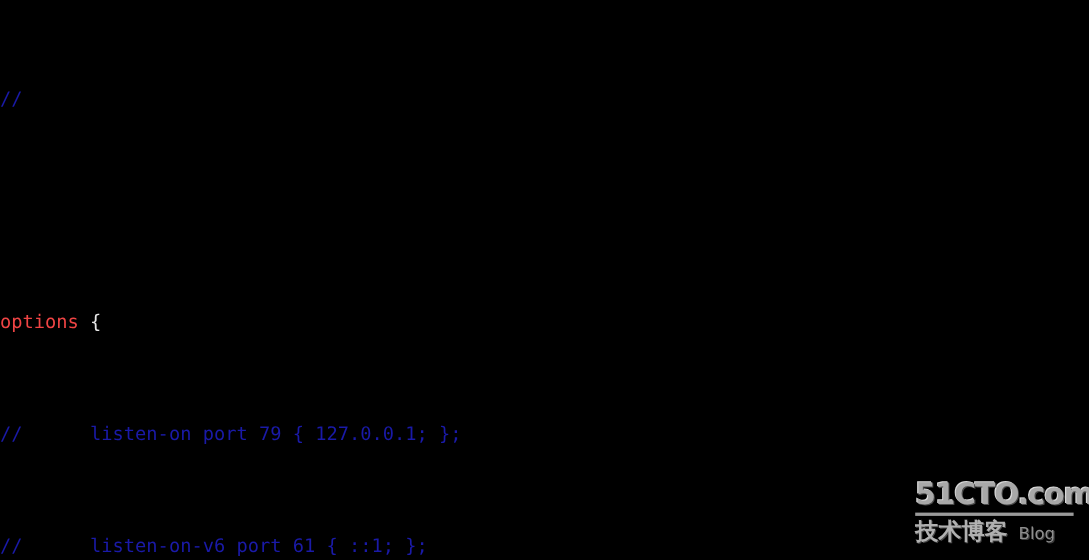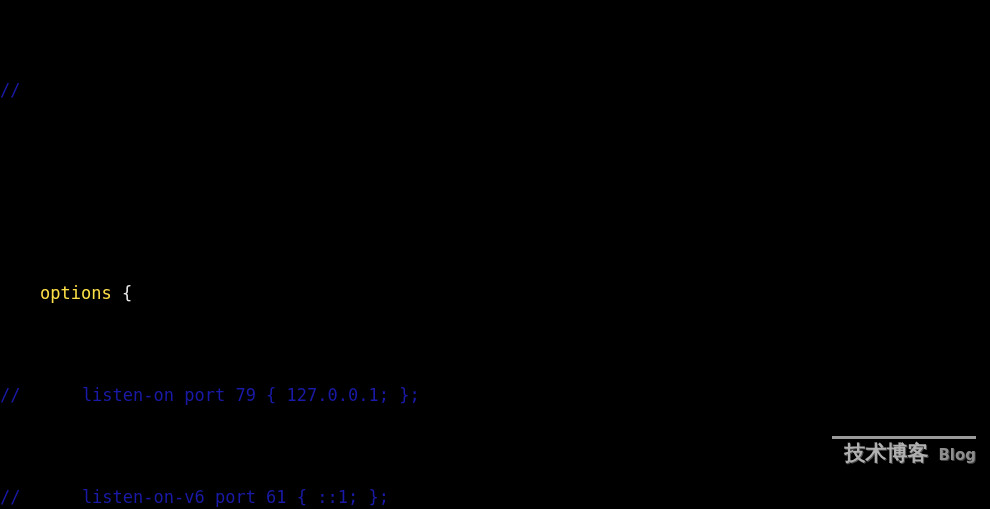--- a/index.html
+++ b/index.html
@@ -30,21 +30,21 @@
   }
   .line {
     display: block;
     height: 25.4px;
     white-space: pre;
   }
   .tok { white-space: pre; }
 
   
   .c-comment  { color: #1a1aa8; }
-  .c-keyword  { color: #fde047; margin-left: 40px; }
+  .c-keyword  { color: #ef4444; }
   .c-punct    { color: #e6e6e6; }
   .c-plain    { color: #d8d8d8; }
 
   
   #watermark {
     position: absolute;
     right: 14px;
     bottom: 12px;
     width: 144px;
     height: 62px;
@@ -63,33 +63,32 @@
   #wm-rule {
     height: 3px;
     background: #9a9a9a;
     margin: 1px 0 2px 0;
     width: 144px;
   }
   #wm-bottom {
     display: flex;
     align-items: flex-end;
     gap: 10px;
-    justify-content: flex-end;
   }
   #wm-cn {
     font-family: "DejaVu Sans", "Liberation Sans", sans-serif;
     font-weight: bold;
     font-size: 21px;
     line-height: 24px;
     color: #b0b0b0;
     text-shadow: 1px 1px 0 #4a4a4a;
   }
   #wm-blog {
     font-family: "DejaVu Sans", "Liberation Sans", sans-serif;
-    font-weight: bold;
+    font-weight: normal;
     font-size: 15px;
     line-height: 20px;
     color: #8e8e8e;
     text-shadow: 1px 1px 0 #3c3c3c;
   }
 </style>
 </head>
 <body>
 
 <div id="terminal">
@@ -134,20 +133,21 @@
 
     
 
     
 
     
 
   </div>
 
   <div id="watermark">
+    <div id="wm-top">51CTO.com</div>
     <div id="wm-rule"></div>
     <div id="wm-bottom">
       <span id="wm-cn">技术博客</span>
       <span id="wm-blog">Blog</span>
     </div>
   </div>
 
 </div>
 
 </body></html>

